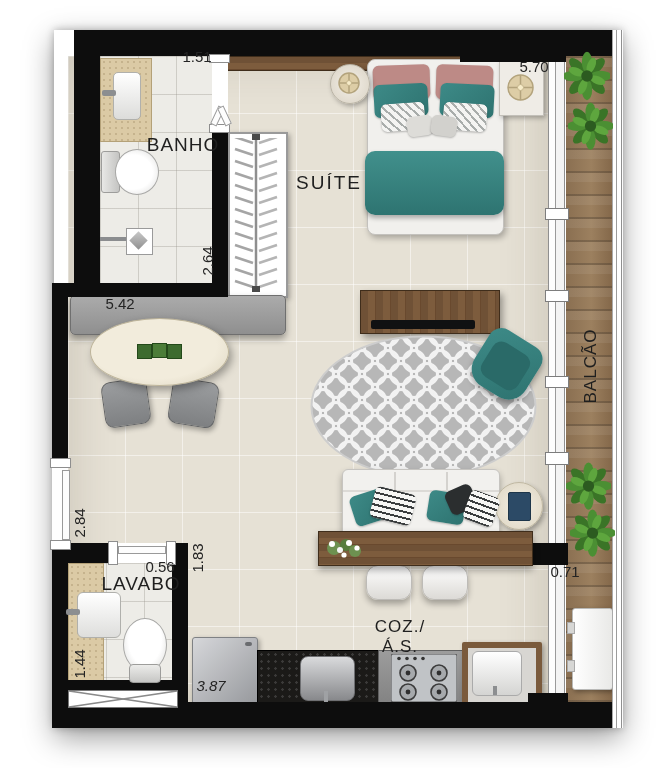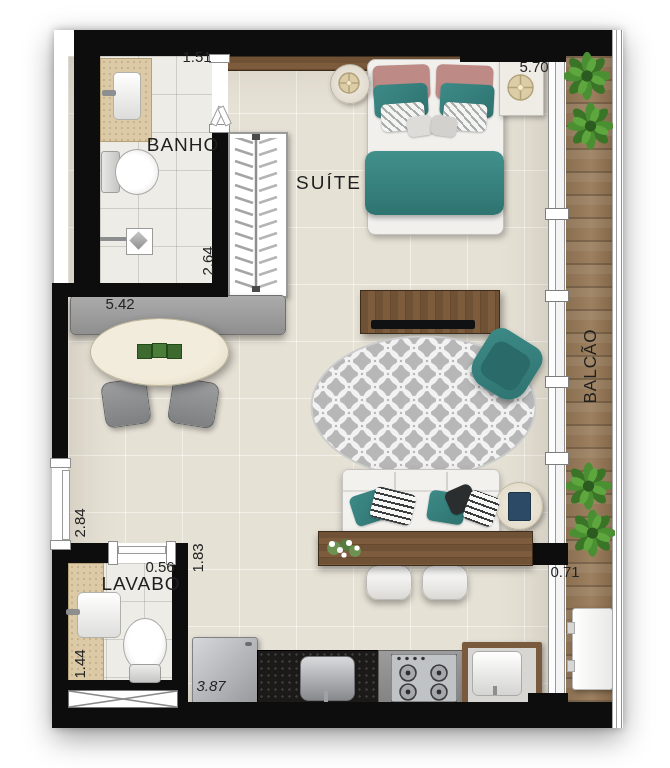--- a/index.html
+++ b/index.html
@@ -307,20 +307,21 @@
         </g>
         <circle cx="20" cy="20" r="5" fill="#2c5b20"></circle>
       </g>
     </defs>
   </svg>
 
   <div class="rlabel" style="left:137px;top:134px;width:92px;">BANHO</div>
   <div class="rlabel" style="left:283px;top:172px;width:92px;letter-spacing:2px;">SUÍTE</div>
   <div class="rlabel vert" style="left:546px;top:356px;width:90px;font-size:17px;">BALCÃO</div>
   <div class="rlabel" style="left:101px;top:573px;width:80px;">LAVABO</div>
+  <div class="rlabel" style="left:358px;top:617px;width:84px;font-size:17px;">COZ./Á.S.</div>
 
   <div class="dim" style="left:176px;top:48px;">1.51</div>
   <div class="dim" style="left:513px;top:58px;">5.70</div>
   <div class="dim vert" style="left:187px;top:252px;">2.64</div>
   <div class="dim" style="left:72px;top:295px;margin-left:27px;">5.42</div>
   <div class="dim vert" style="left:59px;top:514px;">2.84</div>
   <div class="dim" style="left:139px;top:558px;">0.56</div>
   <div class="dim vert" style="left:59px;top:655px;">1.44</div>
   <div class="dim vert" style="left:177px;top:549px;">1.83</div>
   <div class="dim" style="left:190px;top:677px;font-style:italic;">3.87</div>

